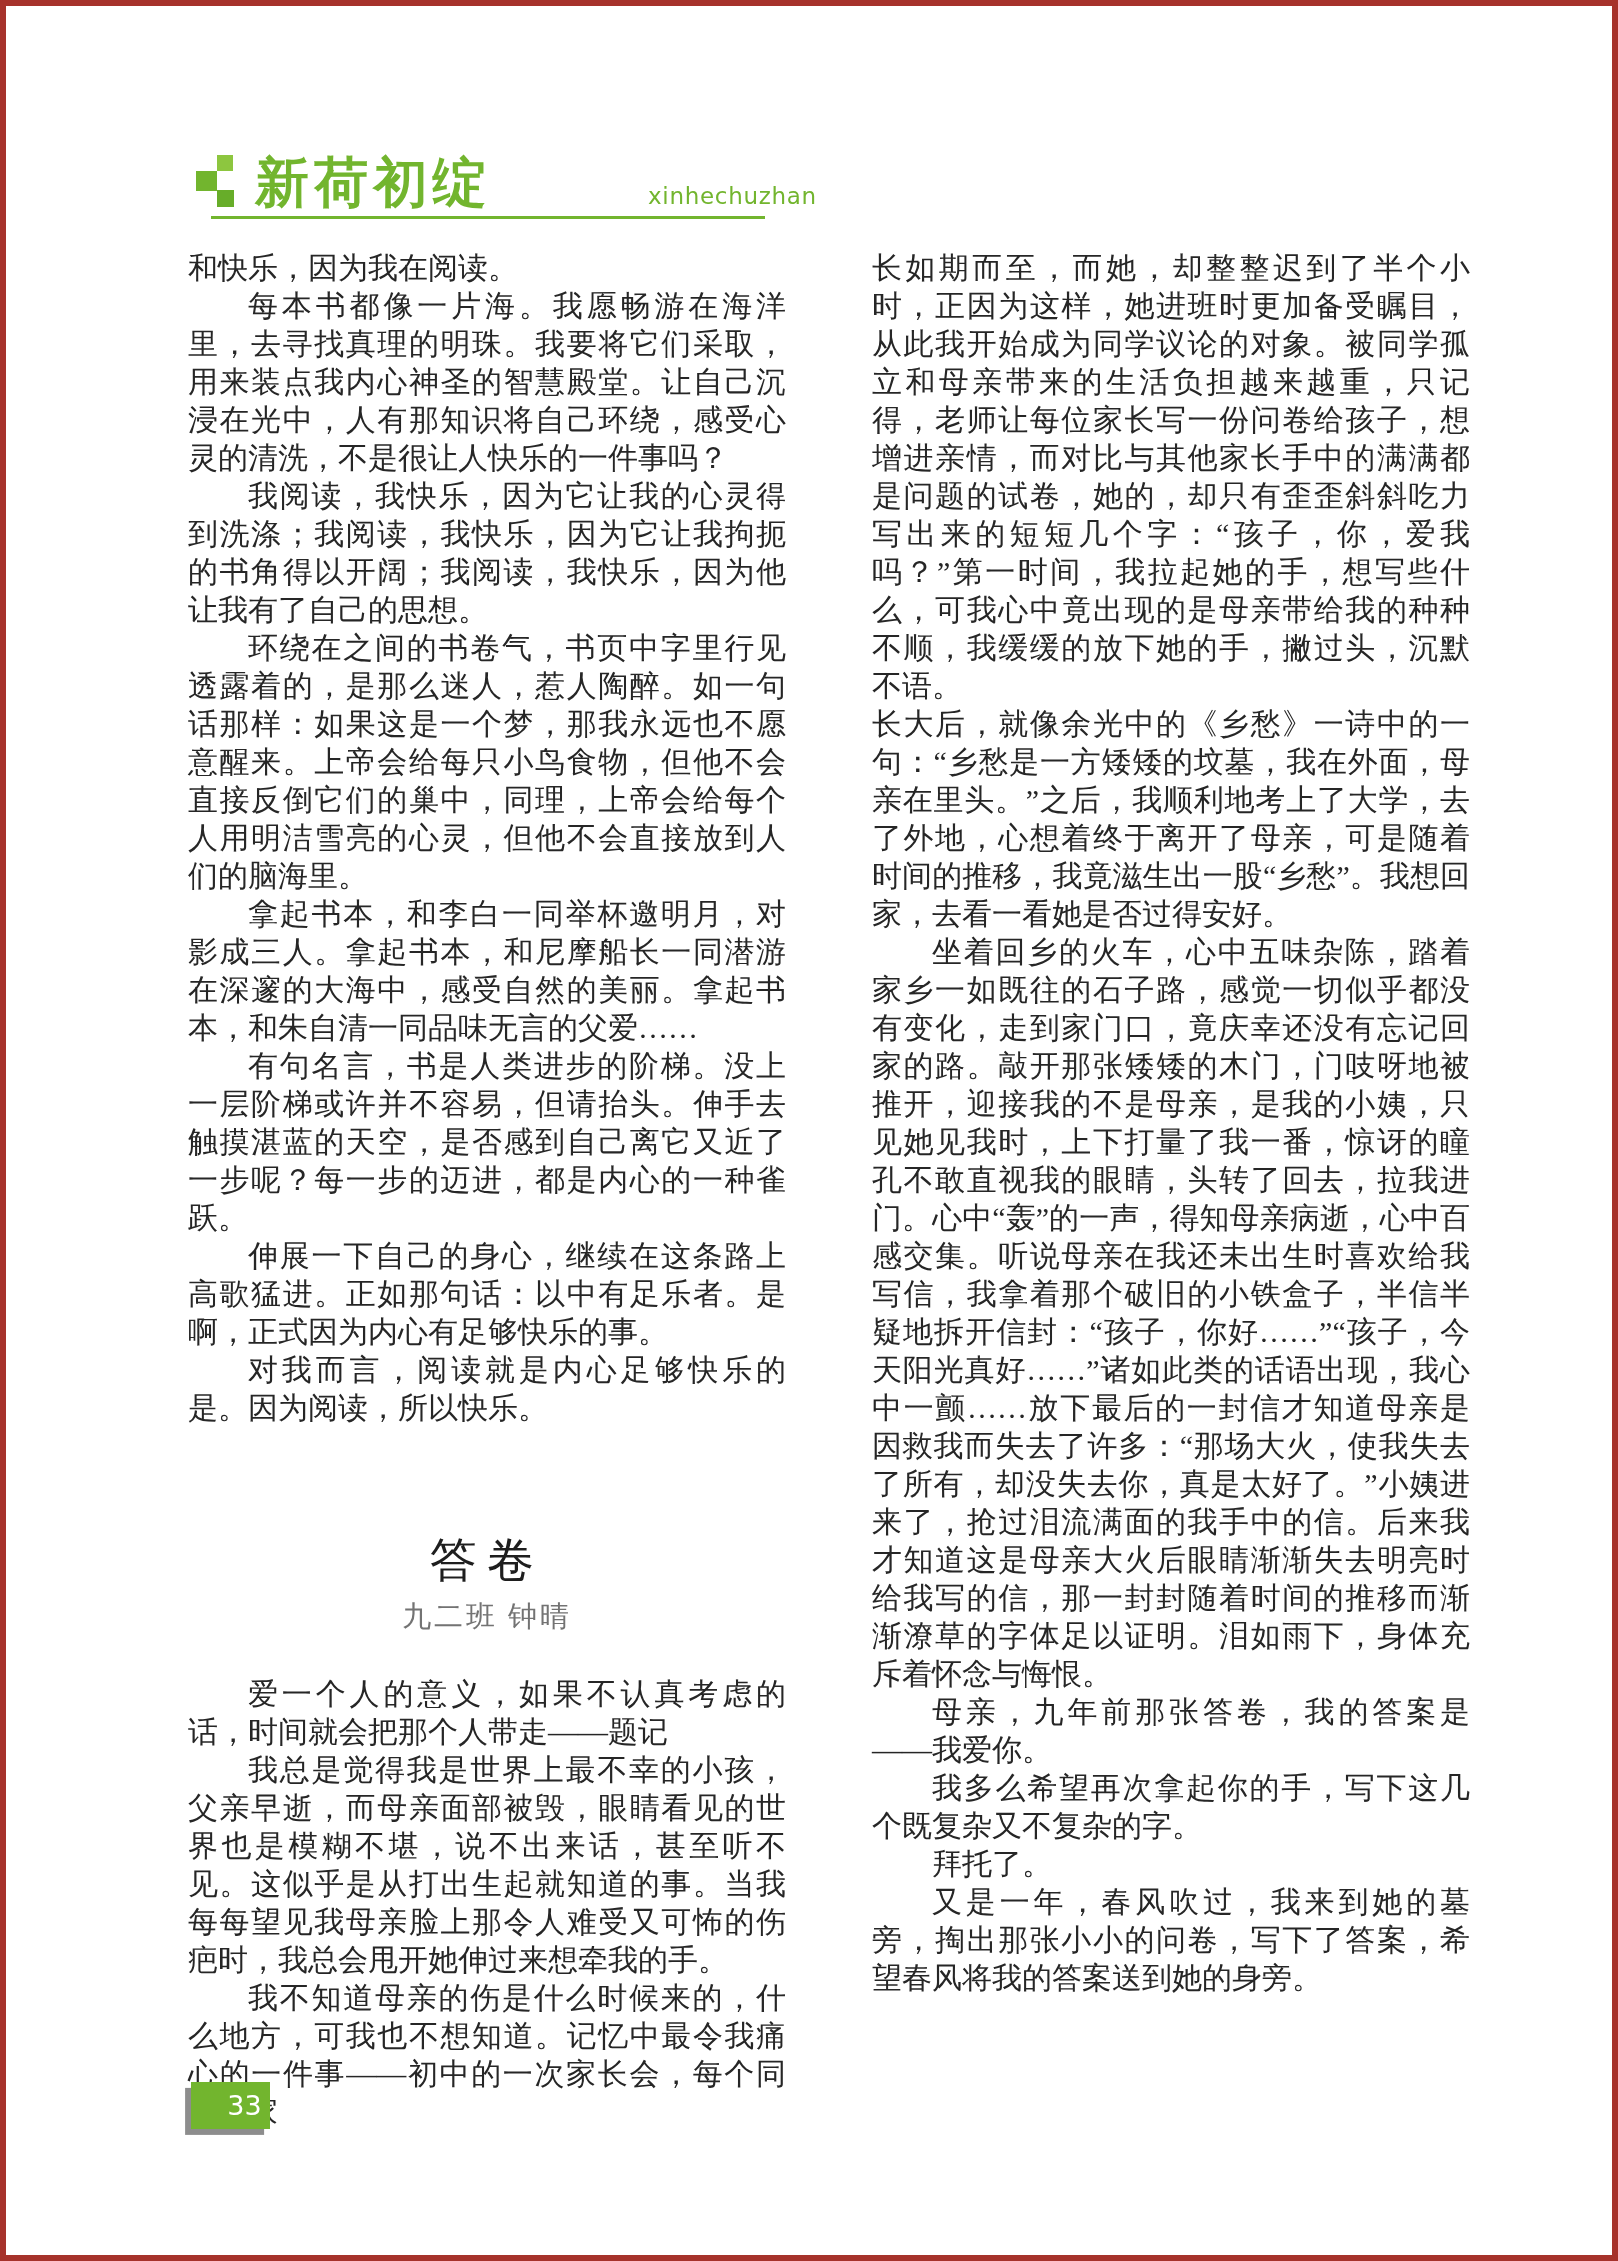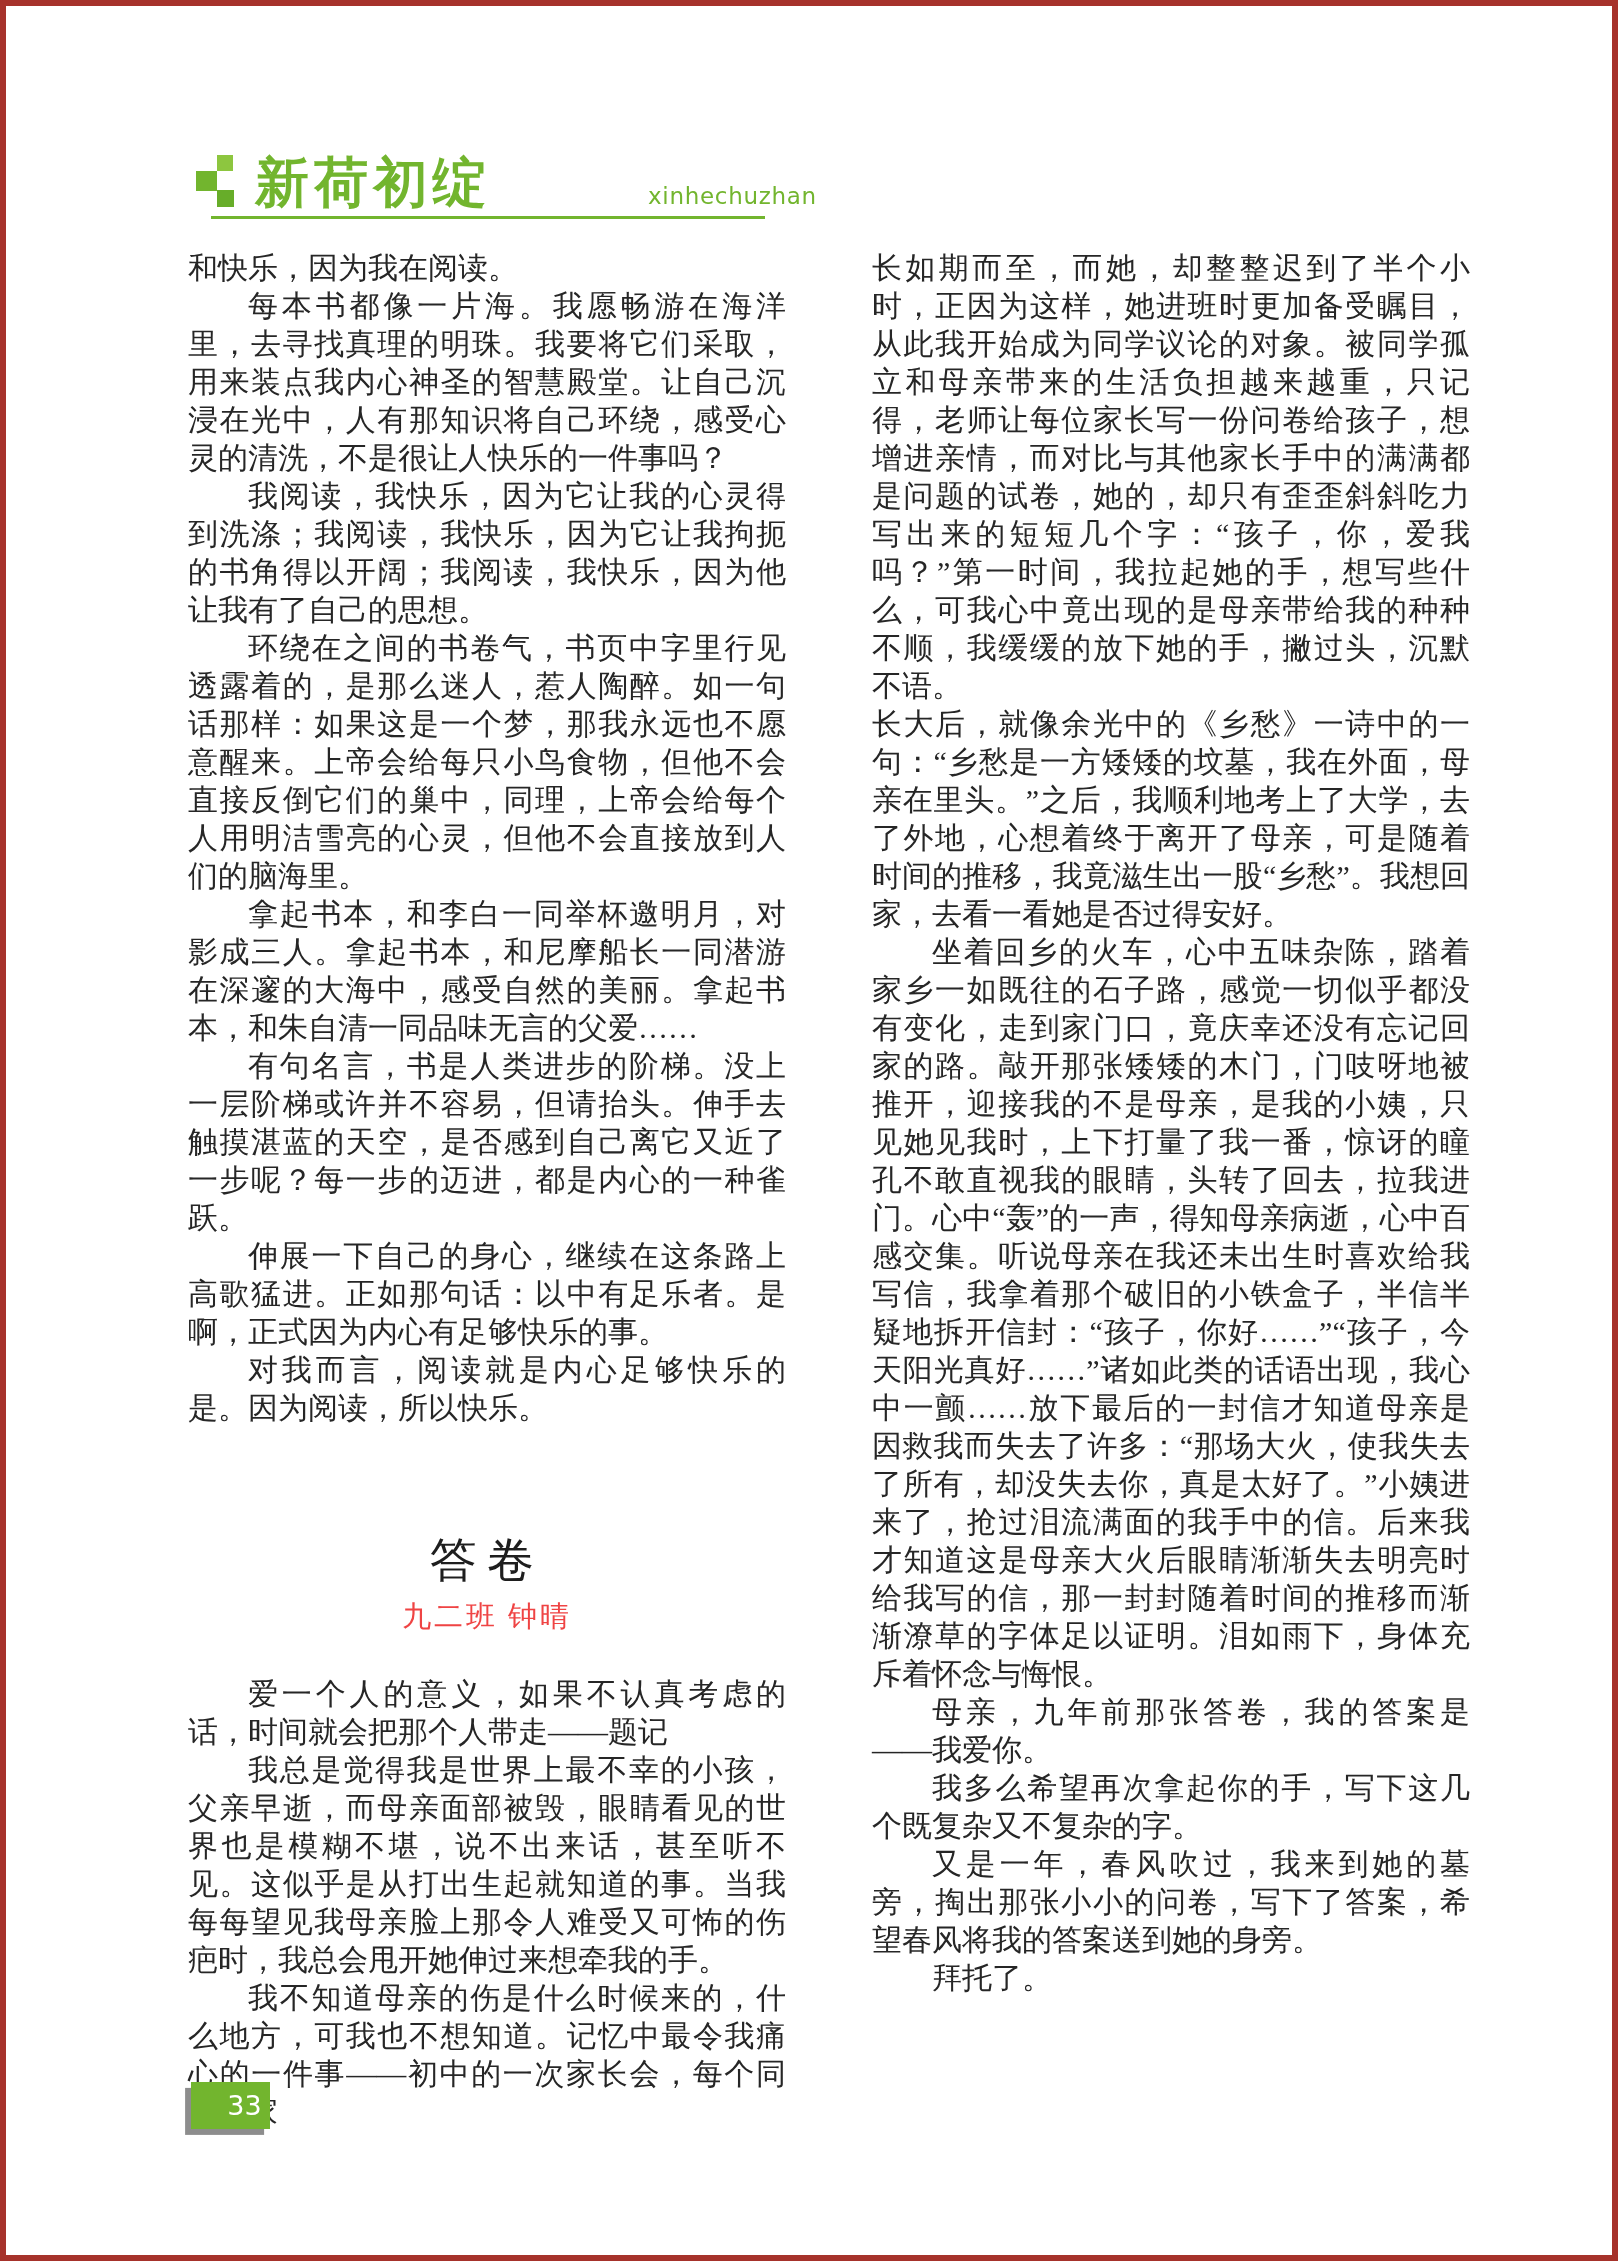--- a/index.html
+++ b/index.html
@@ -42,21 +42,21 @@
   .col-right{left:872px;}
   .col p{margin:0;}
   .col p.ind{text-indent:2em;}
   
   .t2-title{
     text-align:center;font-size:47px;line-height:47px;
     letter-spacing:10.3px;margin-top:110px;color:#1e1e1e;
   }
   .t2-author{
     text-align:center;font-size:29px;line-height:29px;
-    letter-spacing:2.9px;margin-top:18.4px;margin-bottom:44px;color:#ef4444;
+    letter-spacing:2.9px;margin-top:18.4px;margin-bottom:44px;color:#737373;
   }
   
   .page-num{
     position:absolute;left:191px;top:2082px;width:51px;height:47px;
     background:#72b52e;box-shadow:-5.9px 5.9px 0 #8d8d8d;
     display:flex;align-items:center;justify-content:center;
     font-family:"DejaVu Sans","Liberation Sans",sans-serif;
     font-size:27px;color:#ffffff;padding-left:28px;
   }
 </style>
@@ -91,18 +91,18 @@
   <p class="ind">我总是觉得我是世界上最不幸的小孩，父亲早逝，而母亲面部被毁，眼睛看见的世界也是模糊不堪，说不出来话，甚至听不见。这似乎是从打出生起就知道的事。当我每每望见我母亲脸上那令人难受又可怖的伤疤时，我总会甩开她伸过来想牵我的手。</p>
   <p class="ind">我不知道母亲的伤是什么时候来的，什么地方，可我也不想知道。记忆中最令我痛心的一件事——初中的一次家长会，每个同学的家</p>
 </div>
 
 <div class="col col-right">
   <p>长如期而至，而她，却整整迟到了半个小时，正因为这样，她进班时更加备受瞩目，从此我开始成为同学议论的对象。被同学孤立和母亲带来的生活负担越来越重，只记得，老师让每位家长写一份问卷给孩子，想增进亲情，而对比与其他家长手中的满满都是问题的试卷，她的，却只有歪歪斜斜吃力写出来的短短几个字：“孩子，你，爱我吗？”第一时间，我拉起她的手，想写些什么，可我心中竟出现的是母亲带给我的种种不顺，我缓缓的放下她的手，撇过头，沉默不语。</p>
   <p>长大后，就像余光中的《乡愁》一诗中的一句：“乡愁是一方矮矮的坟墓，我在外面，母亲在里头。”之后，我顺利地考上了大学，去了外地，心想着终于离开了母亲，可是随着时间的推移，我竟滋生出一股“乡愁”。我想回家，去看一看她是否过得安好。</p>
   <p class="ind">坐着回乡的火车，心中五味杂陈，踏着家乡一如既往的石子路，感觉一切似乎都没有变化，走到家门口，竟庆幸还没有忘记回家的路。敲开那张矮矮的木门，门吱呀地被推开，迎接我的不是母亲，是我的小姨，只见她见我时，上下打量了我一番，惊讶的瞳孔不敢直视我的眼睛，头转了回去，拉我进门。心中“轰”的一声，得知母亲病逝，心中百感交集。听说母亲在我还未出生时喜欢给我写信，我拿着那个破旧的小铁盒子，半信半疑地拆开信封：“孩子，你好……”“孩子，今天阳光真好……”诸如此类的话语出现，我心中一颤……放下最后的一封信才知道母亲是因救我而失去了许多：“那场大火，使我失去了所有，却没失去你，真是太好了。”小姨进来了，抢过泪流满面的我手中的信。后来我才知道这是母亲大火后眼睛渐渐失去明亮时给我写的信，那一封封随着时间的推移而渐渐潦草的字体足以证明。泪如雨下，身体充斥着怀念与悔恨。</p>
   <p class="ind">母亲，九年前那张答卷，我的答案是——我爱你。</p>
   <p class="ind">我多么希望再次拿起你的手，写下这几个既复杂又不复杂的字。</p>
+  <p class="ind">拜托了。</p>
   <p class="ind">又是一年，春风吹过，我来到她的墓旁，掏出那张小小的问卷，写下了答案，希望春风将我的答案送到她的身旁。</p>
-  <p class="ind">拜托了。</p>
 </div>
 
 <div class="page-num">33</div>
 
 
 </body></html>

